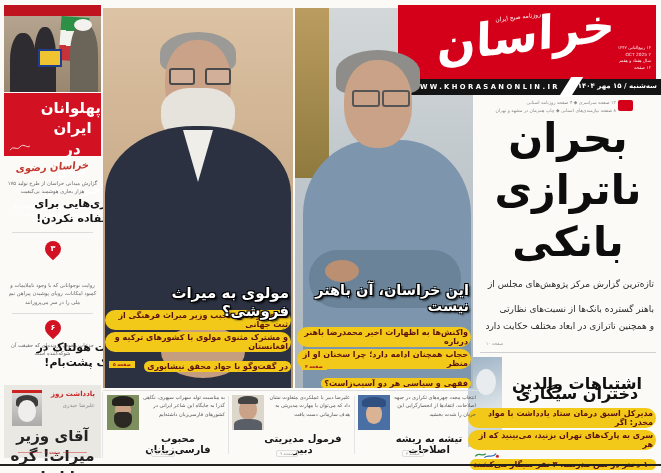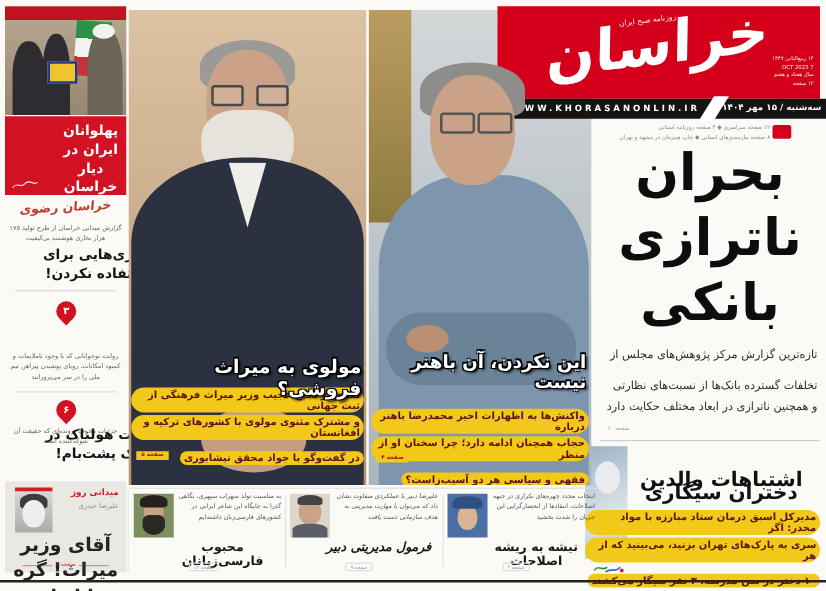--- a/index.html
+++ b/index.html
@@ -56,21 +56,21 @@
   .chip{display:inline-block;background:#f2c918;color:#a01313;font-size:4.5px;font-weight:bold;padding:1px 4px;}
   
   .lphoto{left:4px;top:5px;width:97px;height:87px;background:linear-gradient(180deg,#b9a893,#98866f);overflow:hidden;}
   .lphoto-banner{left:0;top:0;width:100%;height:11px;background:#c01320;}
   .lflag{left:56px;top:12px;width:28px;height:44px;transform:rotate(4deg);
      background:linear-gradient(180deg,#2e8f46 32%,#f2f2ee 32% 66%,#c8333a 66%);}
   .lfig{background:#2e2c30;border-radius:45% 45% 0 0;}
   .lturban{background:#f4f2ee;border-radius:50%;}
   .laward{left:34px;top:44px;width:20px;height:14px;background:#f0c330;border:2px solid #1d3e8f;}
   .redbox{left:4px;top:93px;width:97px;height:63px;background:#d21222;color:#fff;text-align:center;}
-  .redbox-title{font-size:11px;font-weight:bold;line-height:1.35;padding-top:5px;margin-left:40px;}
+  .redbox-title{font-size:15px;font-weight:bold;line-height:1.35;padding-top:5px;margin-left:40px;}
   .redbox-sub{font-size:5.2px;line-height:1.55;padding:3px 6px 0 6px;opacity:.95;}
   .sig-mark{left:5px;bottom:3px;width:22px;height:10px;opacity:.9;}
   .kh-razavi{left:4px;top:161px;width:97px;text-align:center;color:#c2392f;font-size:10px;font-weight:bold;transform:rotate(-3deg) skewX(-8deg);}
   .rail-intro{left:7px;width:91px;text-align:center;color:#666;font-size:5.2px;line-height:1.6;}
   .rail-title{left:4px;width:97px;text-align:center;color:#151515;font-weight:bold;font-size:11px;line-height:1.35;margin-left:26px;}
   .hdiv{left:12px;width:81px;border-top:1px solid #ddd;height:0;}
   .pin{width:16px;height:16px;background:#d21222;border-radius:50% 50% 50% 0;transform:rotate(-45deg);left:45px;}
   .pin span{display:block;transform:rotate(45deg);color:#fff;font-size:8px;font-weight:bold;text-align:center;line-height:16px;}
   .note{left:4px;top:385px;width:97px;height:73px;background:#e9e8e3;}
   .note-label{right:6px;top:5px;color:#cc2222;font-size:7px;font-weight:bold;}
@@ -128,21 +128,21 @@
   <div class="abs rail-intro" style="top:281px;">روایت نوجوانانی که با وجود ناملایمات و کمبود امکانات، رویای پوشیدن پیراهن تیم ملی را در سر می‌پرورانند</div>
 
   <div class="abs hdiv" style="top:313px;"></div>
   <div class="abs pin" style="top:320px;">
       <span>۶</span>
     </div>
   <div class="abs rail-intro" style="top:341px;">جزئیات مخوف پرونده‌ای که حقیقت آن شوکه‌کننده است</div>
   <div class="abs rail-title" style="top:341px;text-align:right;">جنایت هولناک در اتاقک پشت‌بام!</div>
 
   <div class="abs note">
-    <div class="abs note-label">میدانی روز</div>
+    <div class="abs note-label">یادداشت روز</div>
     <div class="abs note-author">علیرضا حیدری</div>
     <div class="abs note-photo">
       <div class="note-hairdark"></div>
       <div class="note-face"></div>
     </div>
     <div class="abs note-title">آقای وزیر میراث! گره را از این کورتر نکنید!</div>
     <div class="abs note-ref">
         <span>صفحه ۲</span>
       </div>
   </div>
@@ -163,21 +163,21 @@
       <span class="hl hl8">در گفت‌وگو با جواد محقق نیشابوری</span>
     </div>
     <span class="abs chip" style="left:6px;top:353px;">صفحه ۵</span>
   </div>
 
   <div class="abs photo2">
     <div class="abs p2-band"></div>
     <div class="abs p2-body"></div>
     <div class="abs p2-arms"></div>
     <div class="abs p2-hand"></div>
-    <div class="abs overlay-title" style="left:2px;top:274px;width:172px;font-size:14.5px;">این نکردن، آن باهنر نیست</div>
+    <div class="abs overlay-title" style="left:2px;top:274px;width:172px;font-size:14.5px;">این خراسان، آن باهنر نیست</div>
     <div class="abs hl-wrap" style="left:2px;top:300px;width:174px;margin-top:19px;">
       <span class="hl hl8">واکنش‌ها به اظهارات اخیر محمدرضا باهنر درباره</span><br>
       <span class="hl hl8">حجاب همچنان ادامه دارد؛ چرا سخنان او از منظر</span><br>
       <span class="hl hl8">فقهی و سیاسی هر دو آسیب‌زاست؟</span>
     </div>
     <span class="abs chip" style="left:6px;top:355px;">صفحه ۴</span>
   </div>
   <div class="abs p2-headwrap">
     <div class="abs p2-hair"></div>
     <div class="abs p2-face"></div>
@@ -203,32 +203,32 @@
   <div class="abs edition">
     <div>۱۲ صفحه سراسری ◆ ۴ صفحه روزنامه استانی</div>
     <div>۸ صفحه نیازمندی‌های استانی ◆ چاپ همزمان در مشهد و تهران</div>
   </div>
   <div class="abs edition-logo"></div>
 
   <div class="abs lead-line" style="top:118px;">بحران</div>
   <div class="abs lead-line" style="top:170px;">ناترازی</div>
   <div class="abs lead-line" style="top:222px;">بانکی</div>
   <div class="abs lead-sub" style="top:276px;">تازه‌ترین گزارش مرکز پژوهش‌های مجلس از</div>
-  <div class="abs lead-sub" style="top:301px;">تخلفات گسترده بانک‌ها از نسبت‌های نظارتی</div>
+  <div class="abs lead-sub" style="top:301px;">باهنر گسترده بانک‌ها از نسبت‌های نظارتی</div>
   <div class="abs lead-sub" style="top:318px;">و همچنین ناترازی در ابعاد مختلف حکایت دارد</div>
   <div class="abs lead-ref">صفحه ۱۰</div>
   <div class="abs rdiv"></div>
 
   <div class="abs sec-photo">
       <i></i>
     </div>
   <div class="abs sec-title" style="top:372px;">اشتباهات والدین</div>
   <div class="abs sec-title" style="top:382px;">دختران سیگاری</div>
   <div class="abs hl-wrap" style="left:468px;top:408px;width:188px;">
-    <span class="hl hl8">مدیرکل اسبق درمان ستاد مبارزه با مواد مخدر: اگر</span><br>
+    <span class="hl hl8">مدیرکل اسبق درمان ستاد یادداشت با مواد مخدر: اگر</span><br>
     <span class="hl hl8">سری به پارک‌های تهران بزنید، می‌بینید که از هر</span><br>
     <span class="hl hl8">۱۰ دختر در سن مدرسه، ۳ نفر سیگار می‌کشند</span>
   </div>
   <svg class="abs zs-logo" viewBox="0 0 40 16">
     <path d="M2 10 C8 2 12 12 18 6" fill="none" stroke="#2e8f46" stroke-width="2"></path>
     <path d="M16 12 C22 6 28 14 34 6" fill="none" stroke="#2a6fb5" stroke-width="2"></path>
     <circle cx="36" cy="10" r="2.4" fill="#c62828"></circle>
   </svg>
 
   <div class="abs strip-div"></div>
@@ -238,21 +238,21 @@
     <div class="t-photo" style="background:#4a6fa5;">
       <div class="t-face" style="left:8px;top:9px;width:16px;height:20px;background:#d9b394;"></div>
       <div class="t-face" style="left:4px;top:2px;width:24px;height:10px;background:#2f4f80;border-radius:50% 50% 20% 20%;"></div>
     </div>
     <div class="t-text">انتخاب مجدد چهره‌های تکراری در جبهه اصلاحات، انتقادها از انحصارگرایی این جریان را شدت بخشید</div>
     <div class="t-title">تیشه به ریشه اصلاحات</div>
     <div class="t-ref">صفحه ۴</div>
   </div>
   <div class="abs vdiv" style="left:354px;"></div>
 
-  <div class="abs teaser" style="left:230px;font-style:italic;">
+  <div class="abs teaser" style="left:230px;">
     <div class="t-photo" style="background:#ddd6ca;">
       <div class="t-face" style="left:7px;top:4px;width:18px;height:21px;background:#c9a287;"></div>
       <div class="t-face" style="left:6px;top:1px;width:20px;height:8px;background:#444;border-radius:50% 50% 20% 20%;"></div>
       <div class="t-face" style="left:2px;top:24px;width:28px;height:12px;background:#5a5e66;border-radius:40% 40% 0 0;"></div>
     </div>
     <div class="t-text">علیرضا دبیر با عملکردی متفاوت نشان داد که می‌توان با مهارت مدیریتی به هدف سازمانی دست یافت</div>
     <div class="t-title">فرمول مدیریتی دبیر</div>
     <div class="t-ref">صفحه ۹</div>
   </div>
   <div class="abs vdiv" style="left:228px;"></div>

